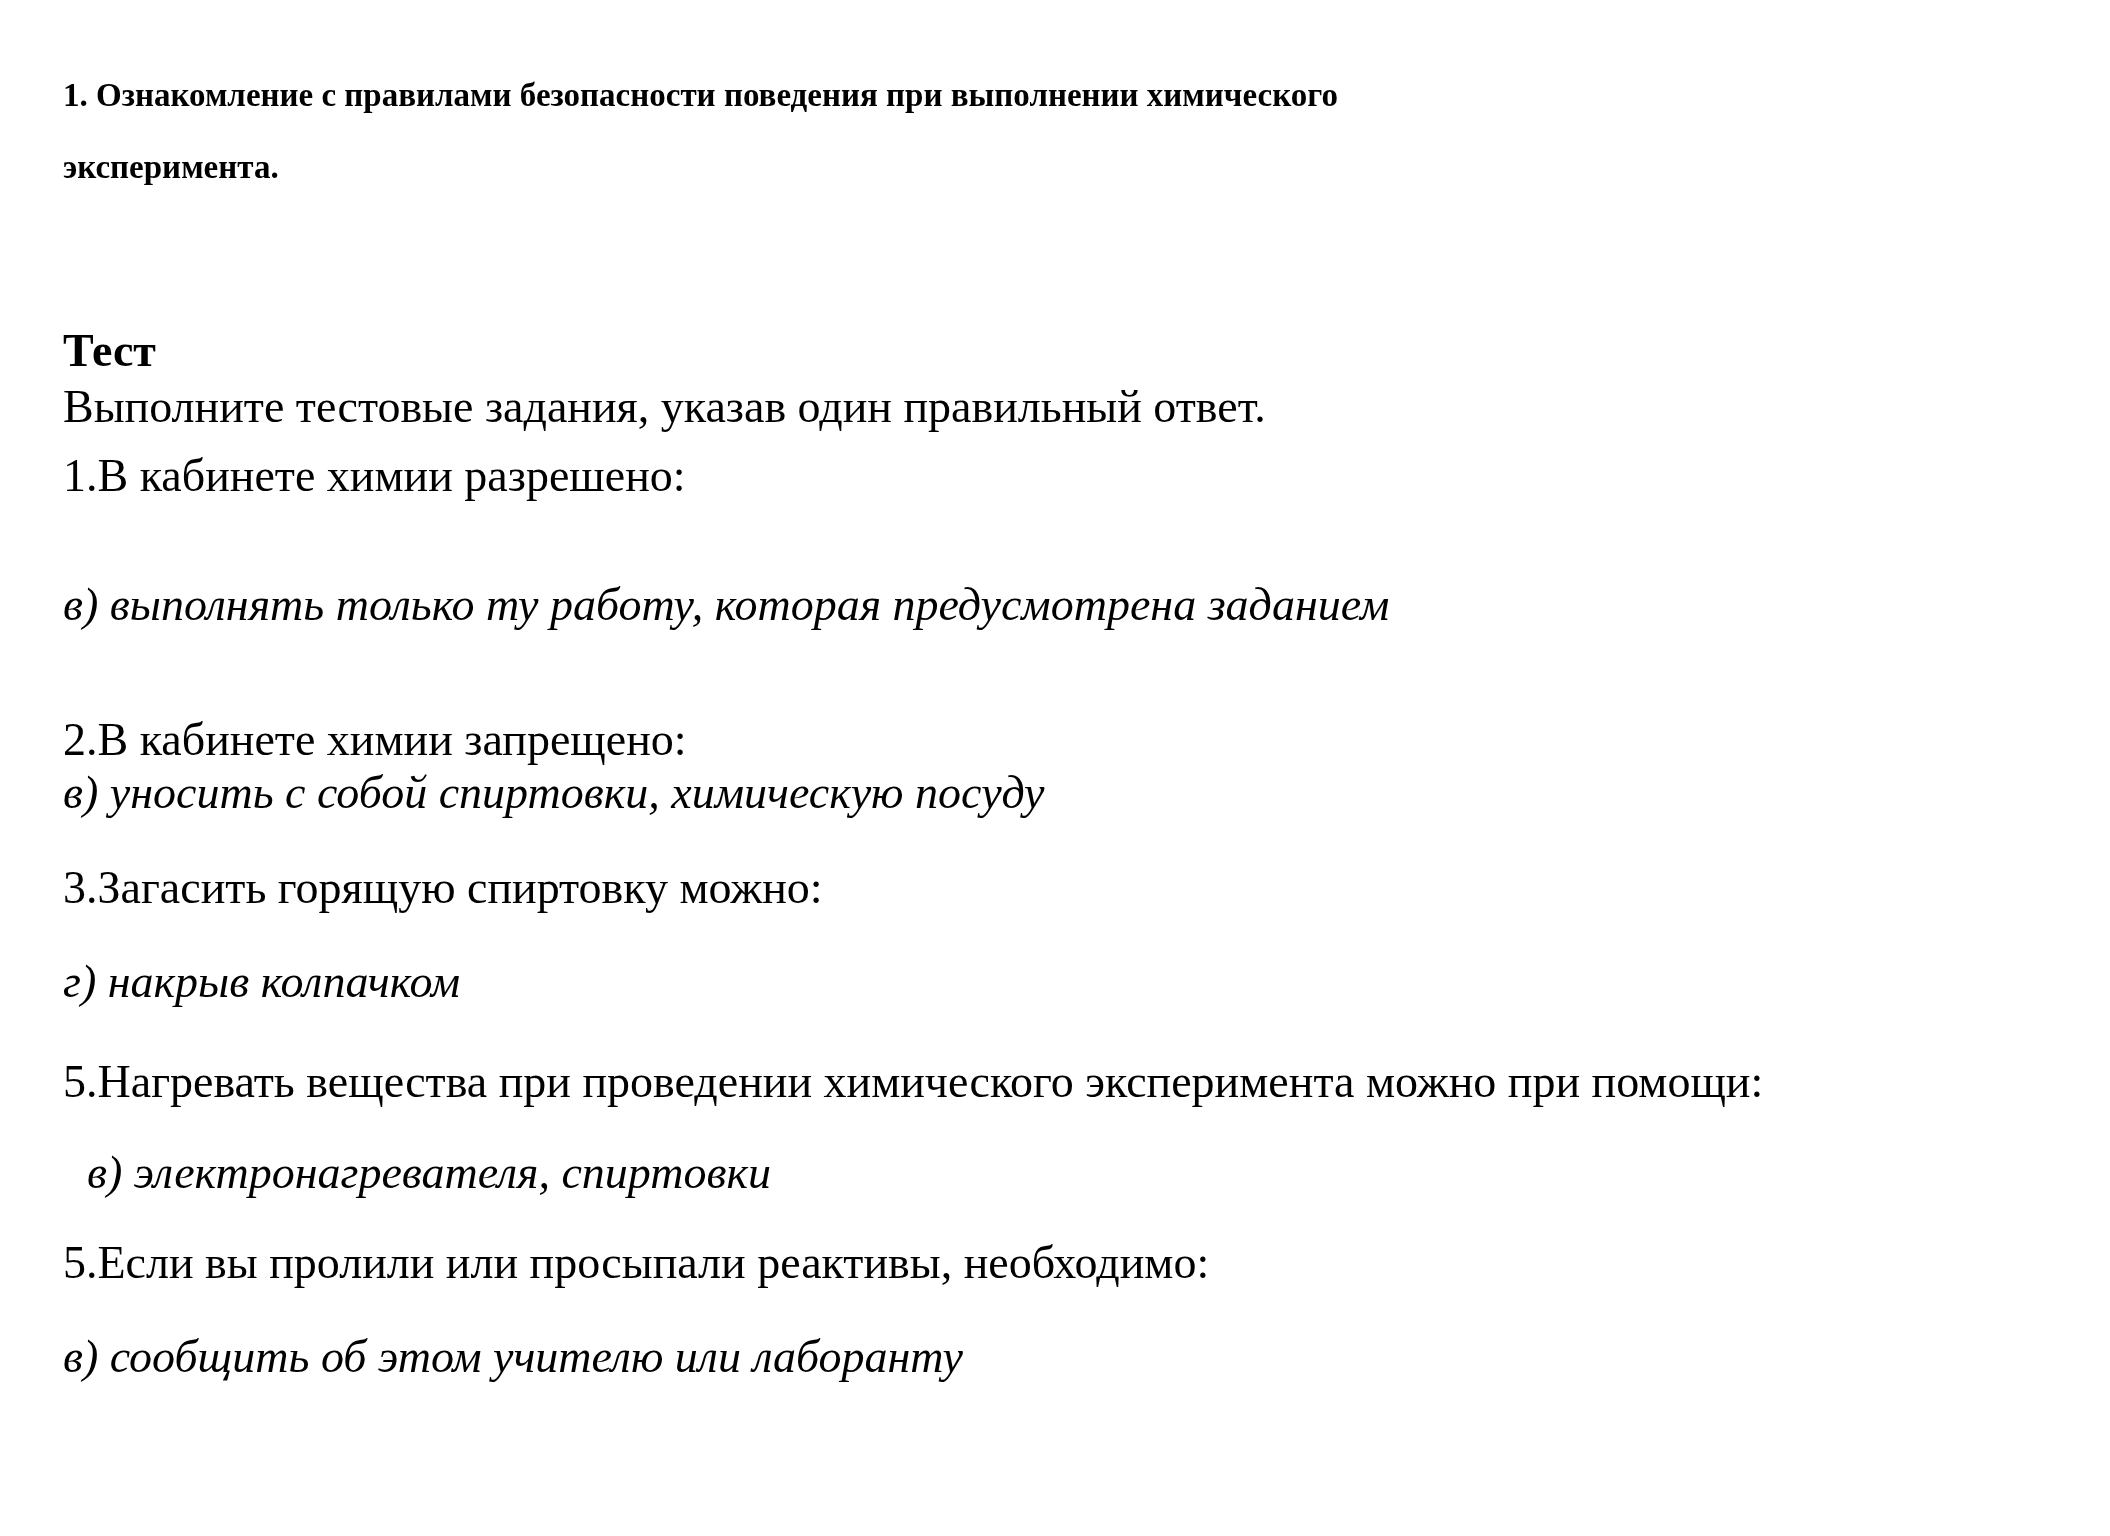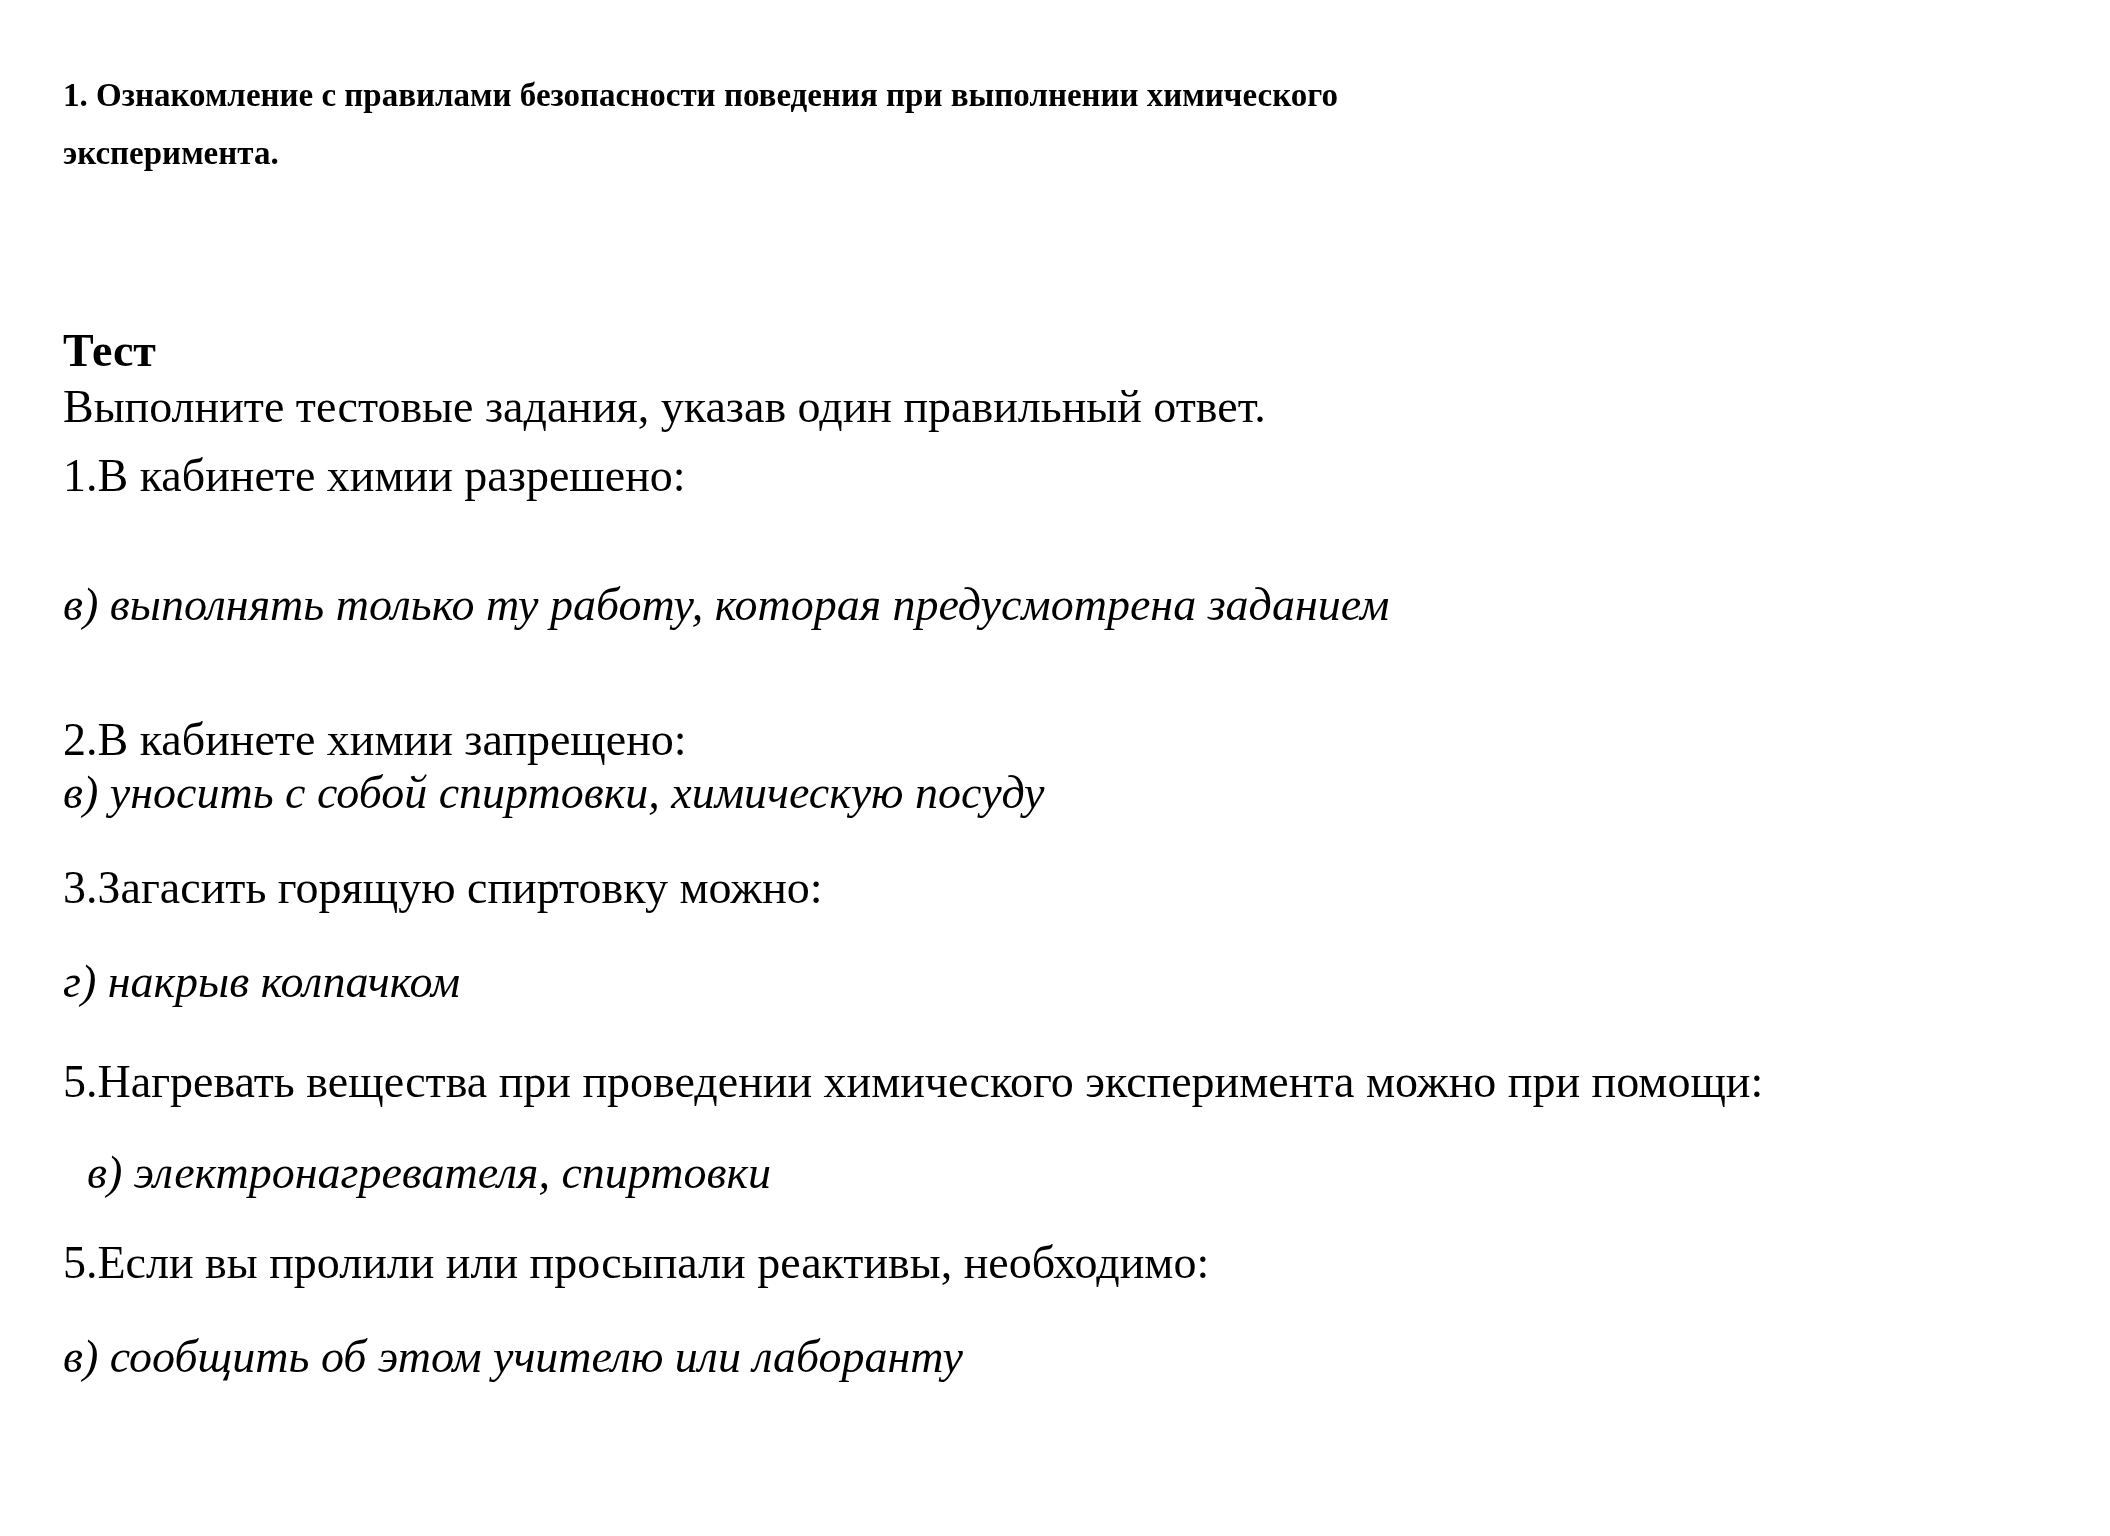--- a/index.html
+++ b/index.html
@@ -26,21 +26,21 @@
   .bold { font-weight: bold; }
   .italic { font-style: italic; }
   .title { font-size: 33px; line-height: 44px; font-weight: bold; }
 </style>
 </head>
 <body>
 
 <main>
 
   <h1 class="line title" style="top:73px;">1. Ознакомление с правилами безопасности поведения при выполнении химического</h1>
-  <h1 class="line title" style="top:131px;">эксперимента.</h1>
+  <h1 class="line title" style="top:145px;">эксперимента.</h1>
 
   <h2 class="line bold" style="top:328px;">Тест</h2>
   <p class="line" style="top:384px;">Выполните тестовые задания, указав один правильный ответ.</p>
 
   <section>
     <div>
       <p class="line" style="top:453px;font-family:Liberation Serif, serif;">1.В кабинете химии разрешено:</p>
       <p class="line italic" style="top:582px;">в) выполнять только ту работу, которая предусмотрена заданием</p>
     </div>
     <div>

